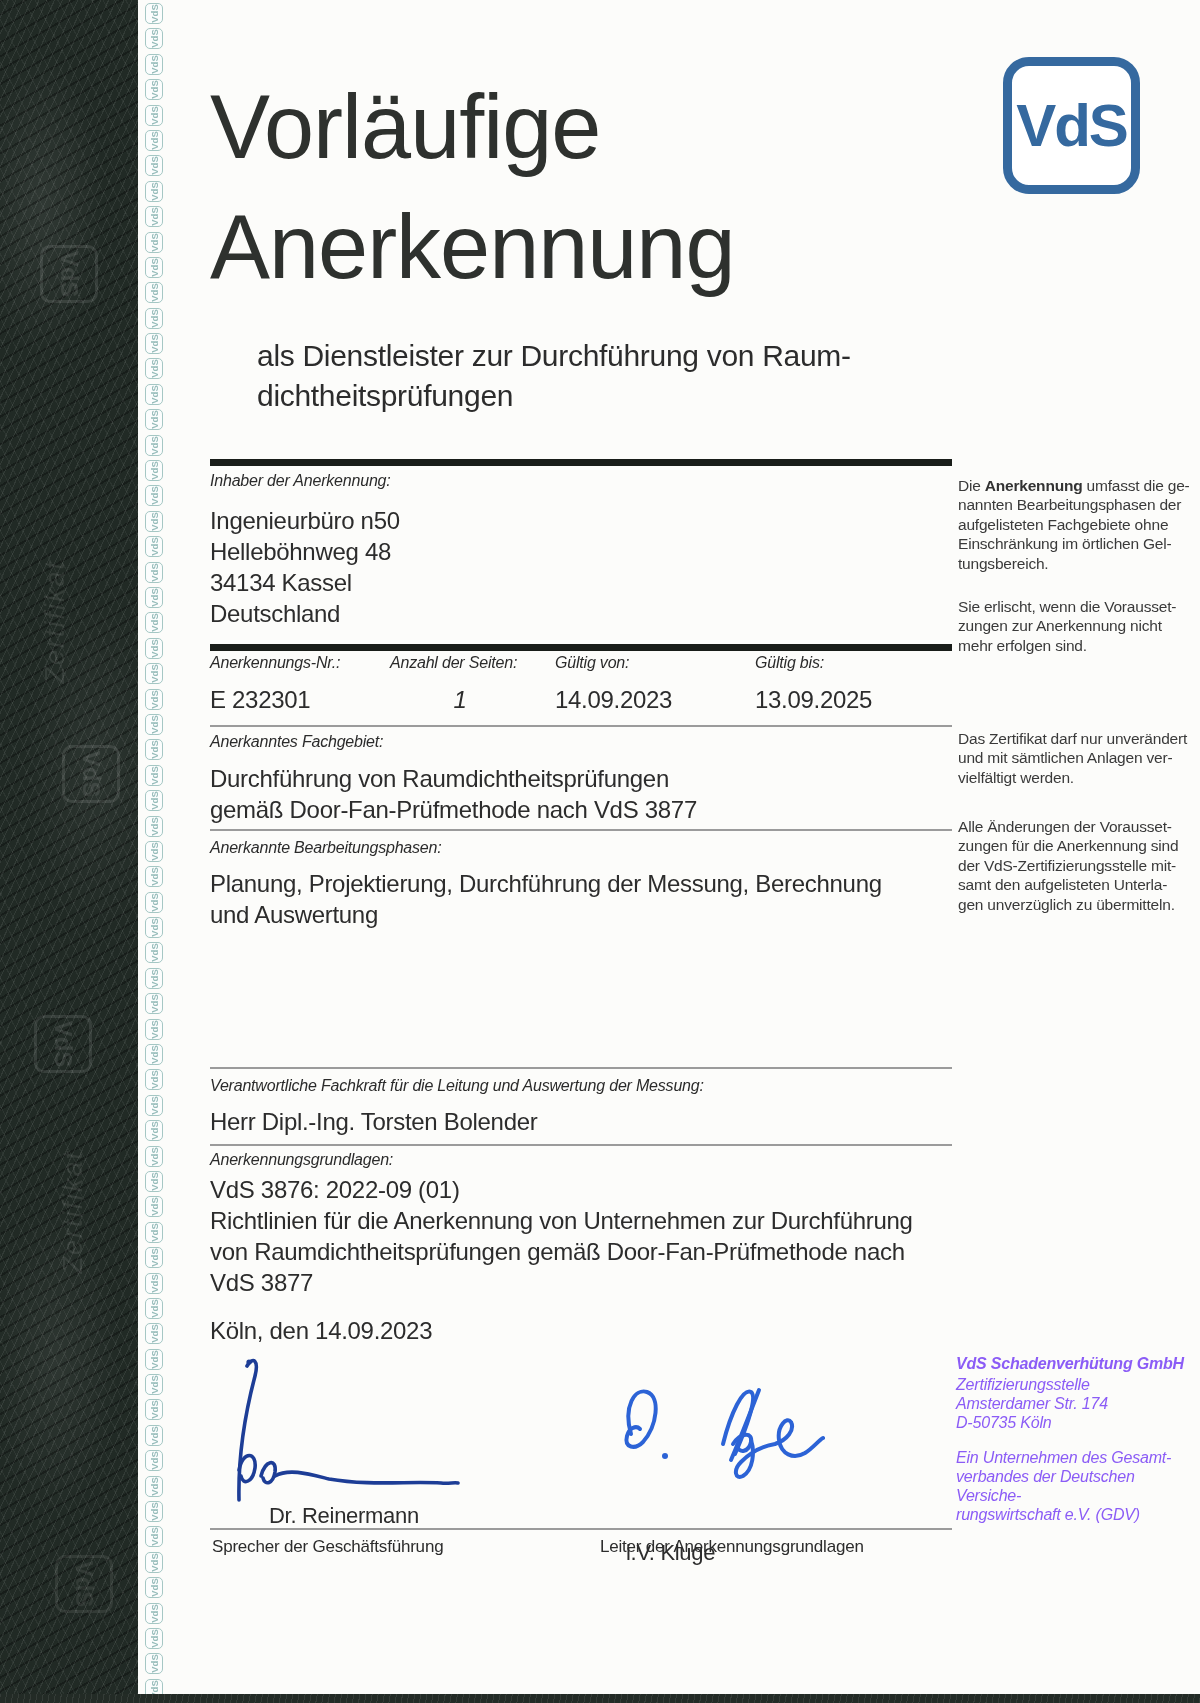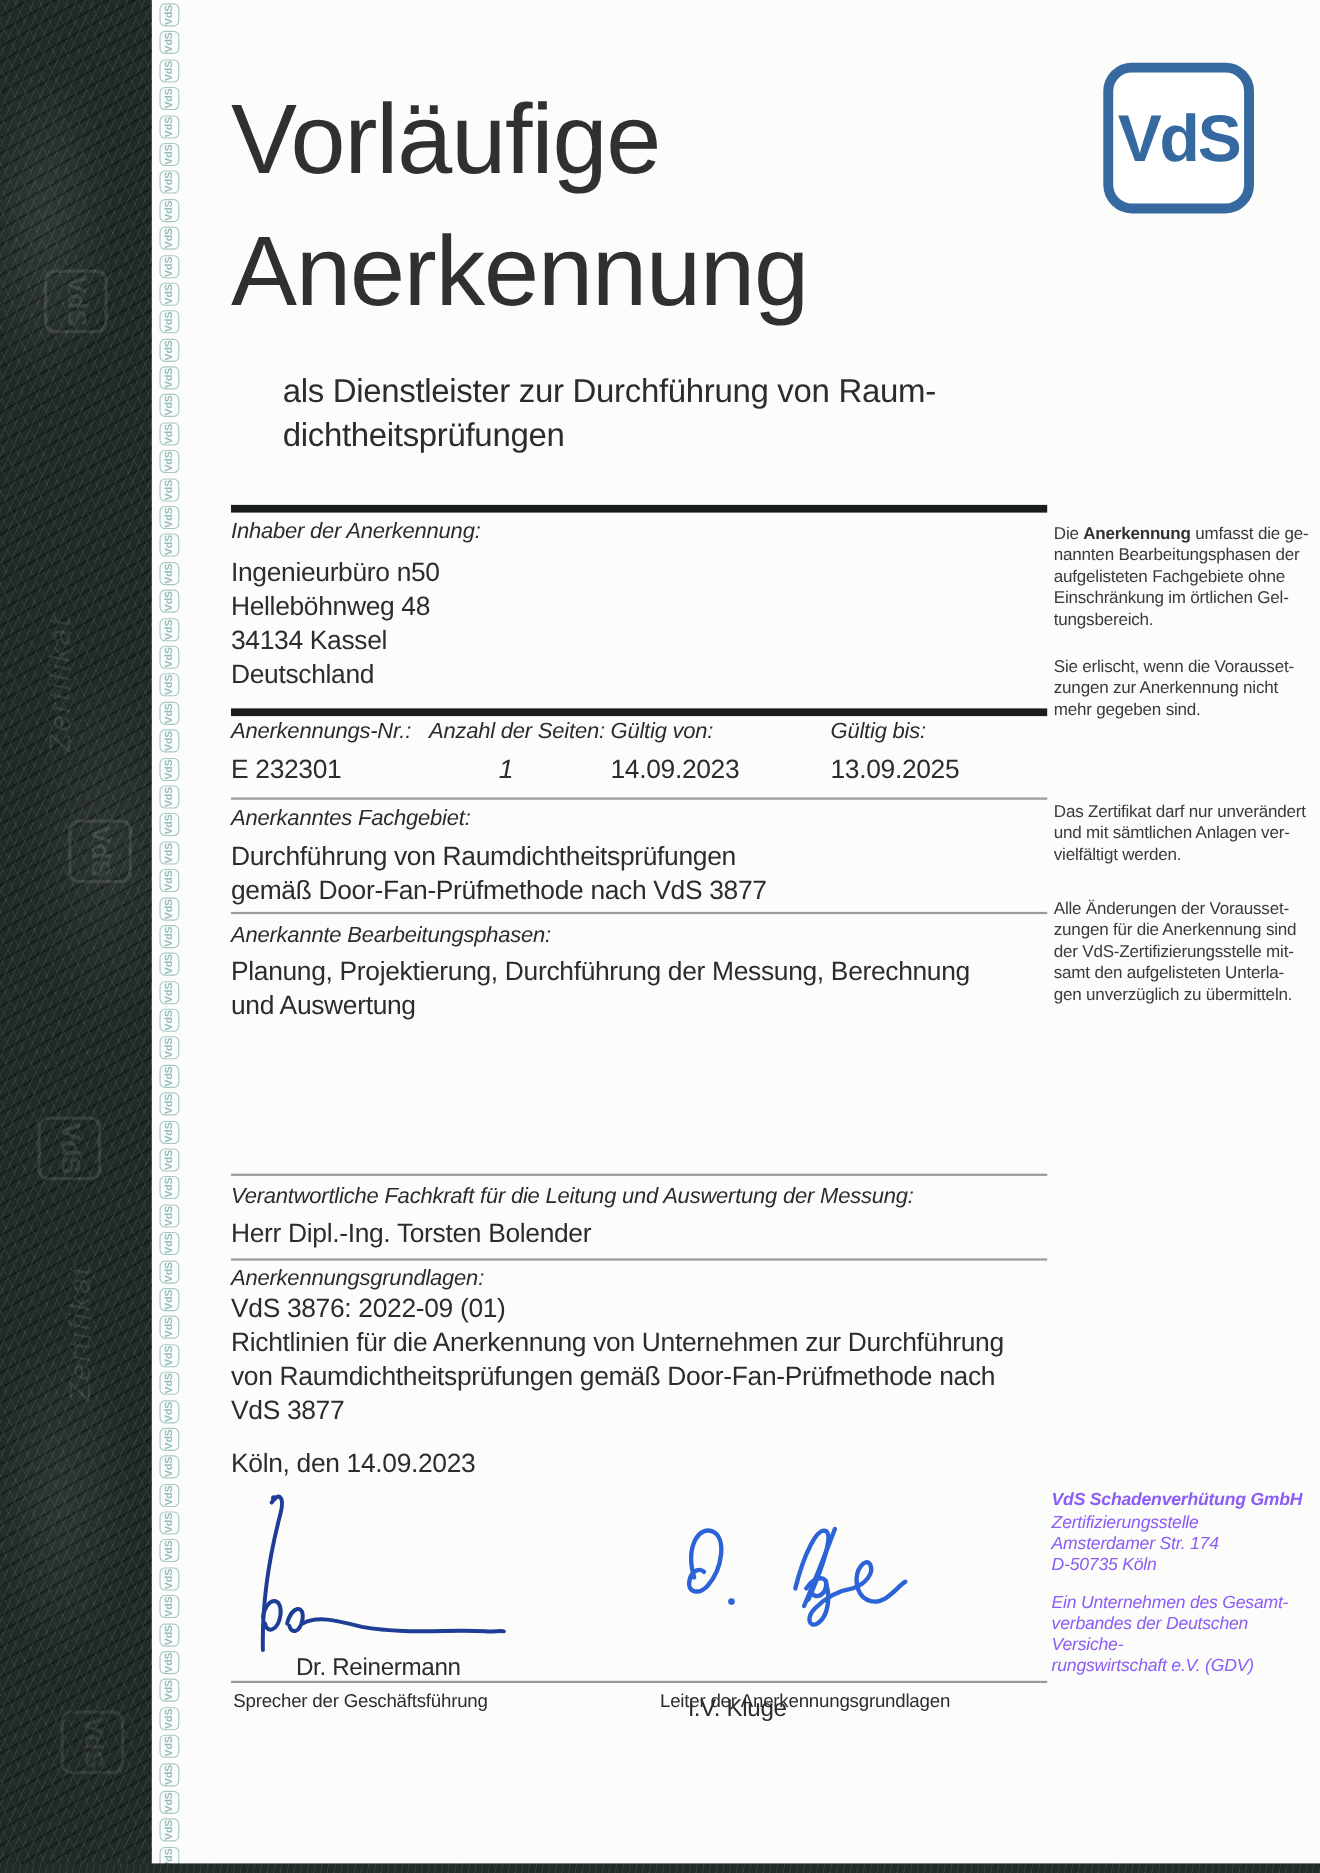--- a/index.html
+++ b/index.html
@@ -50,21 +50,21 @@
   .vds-logo{
     position:absolute;left:1003px;top:57px;width:137px;height:137px;box-sizing:border-box;
     border:9px solid #35699f;border-radius:26px;background:#ffffff;
     display:flex;align-items:center;justify-content:center;
   }
   .vds-logo span{font-size:60px;font-weight:bold;color:#35699f;letter-spacing:-2px;}
   
   .abs{position:absolute;}
   .title{font-size:90px;line-height:105px;letter-spacing:-1px;color:#2e312e;white-space:nowrap;}
   .subtitle{font-size:30px;line-height:40px;color:#2c2c2c;white-space:pre-line;letter-spacing:-0.3px;}
-  .flabel{font-style:italic;font-size:20px;color:#2b2b2b;letter-spacing:-0.2px;white-space:nowrap;}
+  .flabel{font-style:italic;font-size:16px;color:#2b2b2b;letter-spacing:-0.2px;white-space:nowrap;}
   .val{font-size:24px;color:#2c2c2c;letter-spacing:-0.3px;line-height:31px;white-space:pre-line;}
   .hrule-thick{position:absolute;left:210px;width:742px;height:7px;background:#191d19;}
   .hrule-thin{position:absolute;left:210px;width:742px;height:2px;background:#9b9b9b;}
   
   .col1{left:210px;}.col2{left:390px;font-style:italic;}.col3{left:555px;}.col4{left:755px;}
   .center140{width:140px;text-align:center;}
   
   .note{
     position:absolute;left:958px;width:240px;font-size:15.5px;line-height:19.4px;
     color:#3a3a3a;letter-spacing:-0.2px;white-space:pre-line;
@@ -385,21 +385,21 @@
   <div class="abs sigrole" style="left:212px;top:1537px;">Sprecher der Geschäftsführung</div>
   <div class="abs sigrole" style="left:600px;top:1537px;">Leiter der Anerkennungsgrundlagen</div>
 
   <div class="note" style="top:476px;"><span>Die </span><b>Anerkennung</b><span> umfasst die ge-
 nannten Bearbeitungsphasen der
 aufgelisteten Fachgebiete ohne
 Einschränkung im örtlichen Gel-
 tungsbereich.</span></div>
   <div class="note" style="top:597px;">Sie erlischt, wenn die Vorausset-
 zungen zur Anerkennung nicht
-mehr gegeben sind.</div>
+mehr erfolgen sind.</div>
   <div class="note" style="top:729px;">Das Zertifikat darf nur unverändert
 und mit sämtlichen Anlagen ver-
 vielfältigt werden.</div>
   <div class="note" style="top:817px;">Alle Änderungen der Vorausset-
 zungen für die Anerkennung sind
 der VdS-Zertifizierungsstelle mit-
 samt den aufgelisteten Unterla-
 gen unverzüglich zu übermitteln.</div>
 
   <div class="issuer issuer-name" style="top:1354px;">VdS Schadenverhütung GmbH</div>

